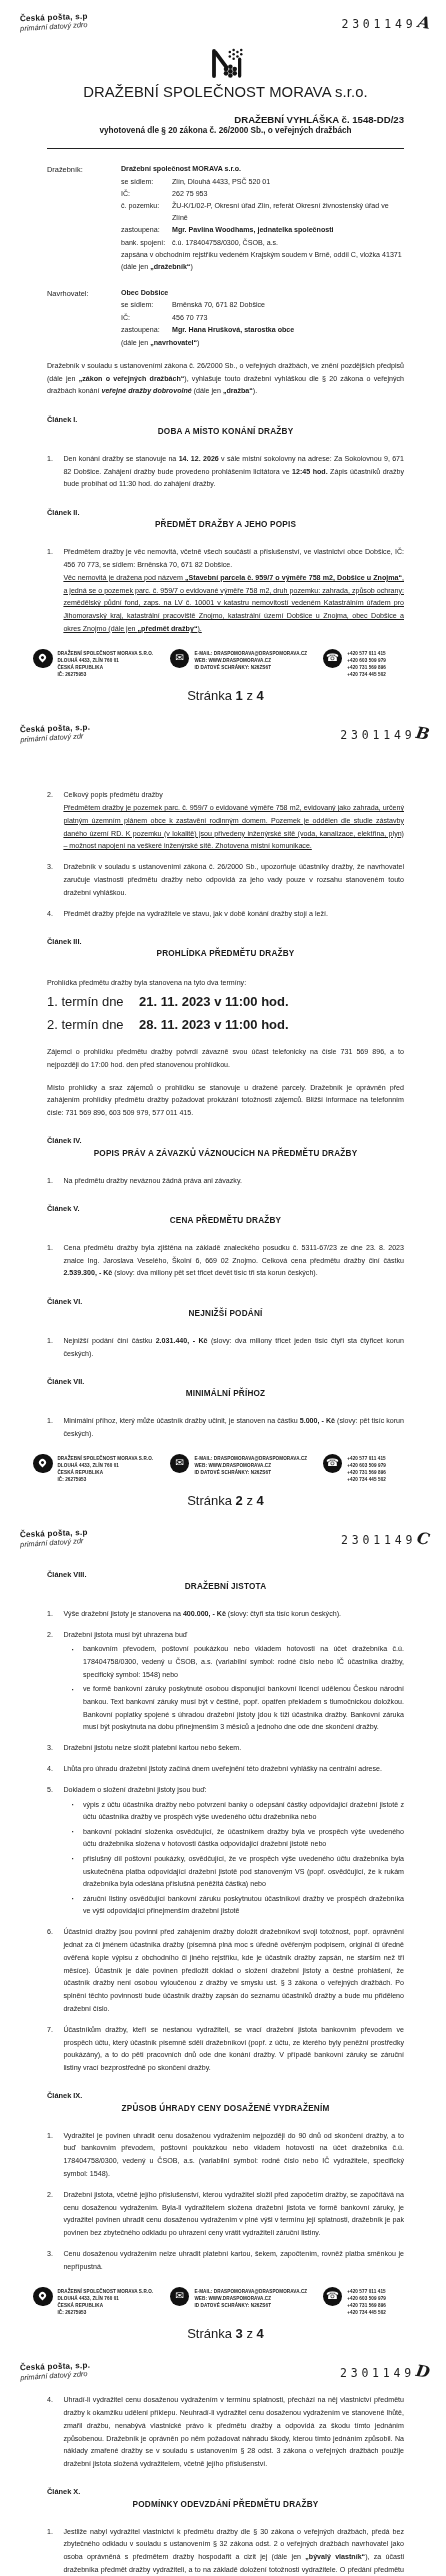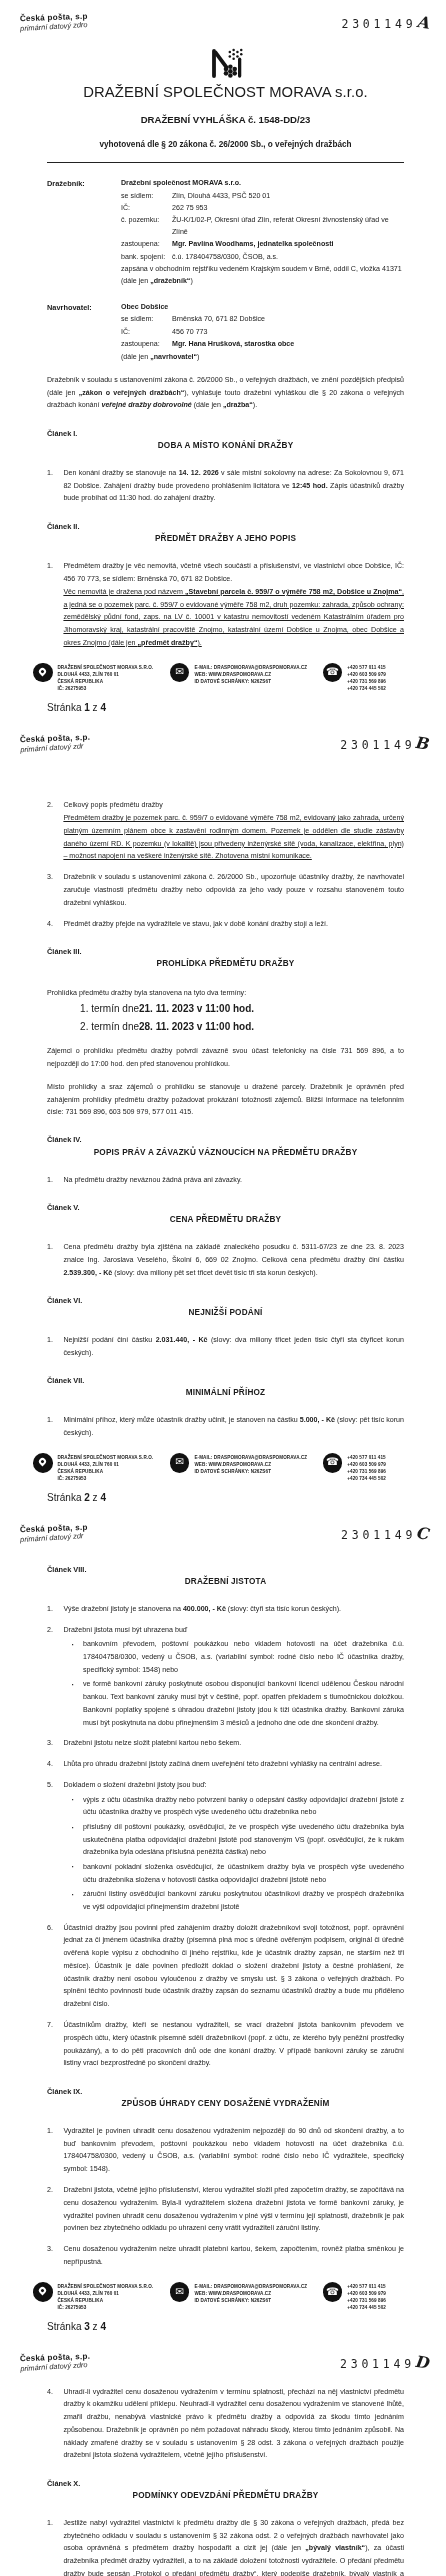--- a/index.html
+++ b/index.html
@@ -22,63 +22,63 @@
   .stamp{white-space:nowrap;}
   .stampnum{font-family:"DejaVu Sans Mono",monospace;font-size:11.5px;
     letter-spacing:3.8px;color:#1f1f1f;}
   .stampletter{font-family:"DejaVu Serif",serif;font-style:italic;font-weight:bold;
     font-size:16px;display:inline-block;transform:rotate(9deg);margin-left:1.1px;}
 
   
   .logo{display:flex;justify-content:center;margin-top:9.8px;}
   .companyline{text-align:center;font-size:14.8px;font-weight:400;margin-top:4.4px;
     letter-spacing:0.1px;}
-  .doctitle{text-align:center;font-weight:bold;font-size:9.6px;margin-top:14.2px;}
-  .docsub{text-align:center;font-weight:bold;font-size:8.2px;margin-top:15px;}
+  .doctitle{text-align:right;font-weight:bold;font-size:9.6px;margin-top:14.2px;}
+  .docsub{text-align:center;font-weight:bold;font-size:8.2px;margin-top:1px;}
   .rule{border-top:1.1px solid #222;margin:13px 0 2.2px;}
 
   
   .party{display:flex;margin-top:13px;font-size:7.1px;line-height:1.6;}
-  .party .plab{width:74px;font-weight:bold;flex-shrink:0;font-size:7.4px;}
+  .party .plab{width:74px;font-weight:normal;flex-shrink:0;font-size:7.4px;}
   .party .rows{flex:1;}
   .prow{display:flex;margin-bottom:1.1px;}
   .prow .k{width:51px;flex-shrink:0;}
   .prow .v{flex:1;}
 
   
   .para{font-size:7.1px;line-height:1.8;text-align:justify;margin:9.8px 0 0;}
   .artnum{font-weight:bold;font-size:7.4px;margin:16.4px 0 1.1px;}
   .arttitle{text-align:center;font-weight:bold;font-size:8.2px;margin:2.2px 0 8.8px;
     letter-spacing:0.2px;}
   .item{display:flex;font-size:7.1px;line-height:1.8;margin-top:8.2px;}
   .item .n{width:16.4px;flex-shrink:0;}
   .item .t{flex:1;text-align:justify;}
   .sub{font-size:7.1px;line-height:1.8;text-align:justify;margin:0.5px 0 0 16.4px;text-decoration:underline;}
   .bullet{display:flex;font-size:7.1px;line-height:1.8;margin:1.6px 0 0 25px;}
   .bullet .bm{width:11px;flex-shrink:0;font-size:4.4px;padding-top:2.7px;}
   .bullet .t{flex:1;text-align:justify;}
-  .kvline{display:flex;font-size:10px;line-height:1.8;margin-left:0;text-align:right;}
+  .kvline{display:flex;font-size:13px;line-height:1.8;margin-left:0;}
   .kvline .k{width:92px;flex-shrink:0;}
 
   .b{font-weight:bold}.i{font-style:italic}.u{}
 
   
   .pfoot{margin-top:auto;padding-top:13px;}
   .fcols{display:flex;align-items:flex-start;margin:0 -11px 0 -14.2px;}
   .fcol{display:flex;gap:4.9px;}
   .fcol1{width:138px;}.fcol2{width:154px;}.fcol3{width:93px;}
   .ficon{width:19.7px;height:19.7px;border-radius:50%;background:#111;color:#fff;
     display:flex;align-items:center;justify-content:center;flex-shrink:0;}
   .ficon .g{font-size:10.4px;line-height:1;}
   .pin{width:7.1px;height:7.1px;background:#fff;border-radius:50% 50% 50% 0;
     transform:rotate(-45deg);margin-top:-1.6px;position:relative;}
   .pin::after{content:"";position:absolute;inset:2.2px;background:#111;border-radius:50%;}
   .flines{font-size:4.6px;font-weight:bold;line-height:1.55;letter-spacing:0.1px;
     padding-top:1.1px;}
-  .pglabel{font-size:10px;margin:9.8px 0 7.7px;}
+  .pglabel{text-align:center;font-size:13px;margin:9.8px 0 7.7px;}
 </style>
 </head>
 <body>
 
 <div class="doc">
   <div id="pages">
       <div class="page">
         <div class="pagehead">
           <div class="cp">
             <div class="l1">Česká pošta, s.p</div>
@@ -355,25 +355,25 @@
         <div class="item">
           <span class="n">5.</span>
           <span class="t"><span>Dokladem o složení dražební jistoty jsou buď:</span></span>
         </div>
         <div class="bullet">
           <span class="bm">▪</span>
           <span class="t"><span>výpis z účtu účastníka dražby nebo potvrzení banky o odepsání částky odpovídající dražební jistotě z účtu účastníka dražby ve prospěch výše uvedeného účtu dražebníka nebo</span></span>
         </div>
         <div class="bullet">
           <span class="bm">▪</span>
+          <span class="t"><span>bankovní pokladní složenka osvědčující, že účastníkem dražby byla ve prospěch výše uvedeného účtu dražebníka složena v hotovosti částka odpovídající dražební jistotě nebo</span></span>
+        </div>
+        <div class="bullet">
+          <span class="bm">▪</span>
           <span class="t"><span>příslušný díl poštovní poukázky, osvědčující, že ve prospěch výše uvedeného účtu dražebníka byla uskutečněna platba odpovídající dražební jistotě pod stanoveným VS (popř. osvědčující, že k rukám dražebníka byla odeslána příslušná peněžitá částka) nebo</span></span>
-        </div>
-        <div class="bullet">
-          <span class="bm">▪</span>
-          <span class="t"><span>bankovní pokladní složenka osvědčující, že účastníkem dražby byla ve prospěch výše uvedeného účtu dražebníka složena v hotovosti částka odpovídající dražební jistotě nebo</span></span>
         </div>
         <div class="bullet">
           <span class="bm">▪</span>
           <span class="t"><span>záruční listiny osvědčující bankovní záruku poskytnutou účastníkovi dražby ve prospěch dražebníka ve výši odpovídající přinejmenším dražební jistotě</span></span>
         </div>
         <div class="item">
           <span class="n">6.</span>
           <span class="t"><span>Účastníci dražby jsou povinni před zahájením dražby doložit dražebníkovi svoji totožnost, popř. oprávnění jednat za či jménem účastníka dražby (písemná plná moc s úředně ověřeným podpisem, originál či úředně ověřená kopie výpisu z obchodního či jiného rejstříku, kde je účastník dražby zapsán, ne starším než tři měsíce). Účastník je dále povinen předložit doklad o složení dražební jistoty a čestné prohlášení, že účastník dražby není osobou vyloučenou z dražby ve smyslu ust. § 3 zákona o veřejných dražbách. Po splnění těchto povinností bude účastník dražby zapsán do seznamu účastníků dražby a bude mu přiděleno dražební číslo.</span></span>
         </div>
         <div class="item">

